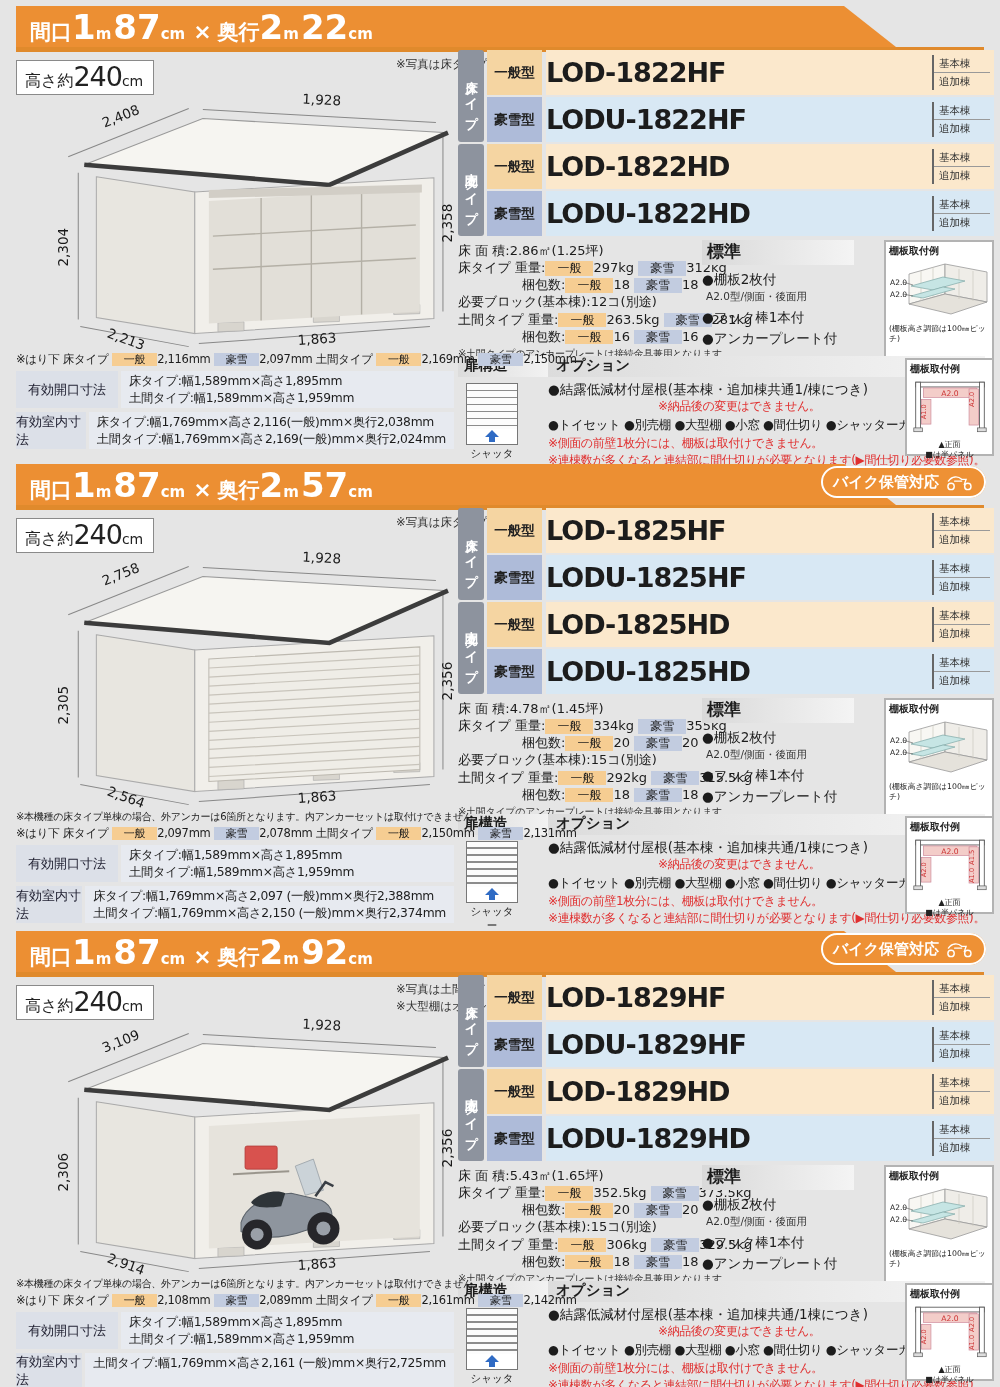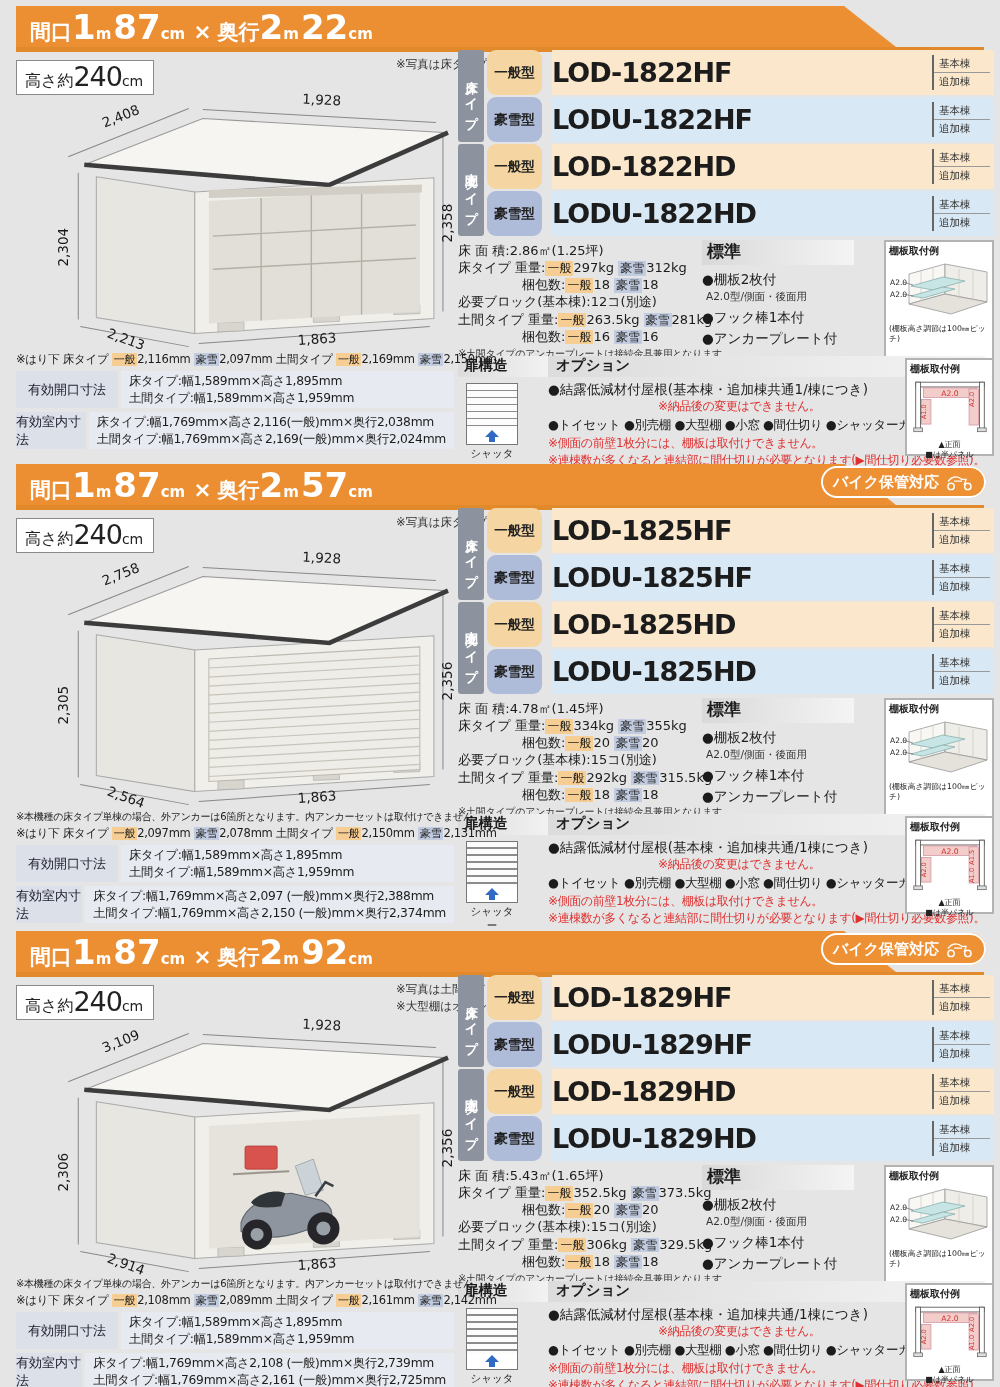--- a/index.html
+++ b/index.html
@@ -43,36 +43,36 @@
   
   .model-table { position:absolute; left:458px; top:50px; width:536px; }
   .mgroup { display:flex; margin-bottom:2px; }
   .vlabel { width:26px; background:#8D939E; color:#fff; writing-mode:vertical-rl;
     display:flex; align-items:center; justify-content:center; font-size:13px; font-weight:700;
     border-radius:3px; margin-right:3px; letter-spacing:2px; }
   .grows { flex:1; }
   .mrow { display:flex; height:45px; margin-bottom:2px; }
   .mrow:last-child { margin-bottom:0; }
   .type-cell { width:55px; display:flex; align-items:center; justify-content:center;
-    font-size:13.5px; font-weight:600; margin-right:10px; color:#222;border-radius:9px; }
+    font-size:13.5px; font-weight:600; margin-right:4px; color:#222; }
   .mrow.general .type-cell { background:#F5D5A2; }
   .mrow.snow .type-cell { background:#AEBBD9; }
   .model-cell { flex:1; display:flex; align-items:center; padding-left:0; }
   .mrow.general .model-cell { background:#FBE8CC; }
   .mrow.snow .model-cell { background:#D8E8F4; }
   .model-name { flex:1; font-size:27px; font-weight:700; color:#1c1c1c; letter-spacing:-1px; }
   .subs { width:58px; display:flex; flex-direction:column; border-left:2px solid #666; margin:5px 4px 5px 0; }
   .subs span { font-size:10.5px; color:#333; padding-left:5px; line-height:1.6; }
   .subs span + span { border-top:1px solid #999; }
 
   
   .specs { position:absolute; left:458px; top:242px; width:248px; font-size:13px; color:#1c1c1c; line-height:1.32; }
   .spec-line { white-space:nowrap; }
   .spec-line.indent { padding-left:64px; }
-  .chip { display:inline-block; padding:0 2px; font-size:12px; line-height:1.2; }
+  .chip { display:inline-block; padding:0 12px; font-size:12px; line-height:1.2; }
   .chip.g { background:#F6CD92; }
   .chip.s { background:#C2CCE0; }
   .spec-note { font-size:10px; color:#333; margin-top:2px; letter-spacing:-0.3px; white-space:nowrap; }
 
   
   .standard { position:absolute; left:702px; top:240px; width:152px; color:#1c1c1c; }
   .std-title { font-size:17px; font-weight:700; background:linear-gradient(90deg,#D9D9D9,#F4F4F4); padding:0 5px 2px; margin-bottom:4px; }
   .std-item { font-size:13.5px; line-height:1.5; white-space:nowrap; }
   .std-sub { font-size:10.5px; color:#333; margin:1px 0 3px 4px; }
 
@@ -833,20 +833,19 @@
       <div class="dim-table">
         <div class="tbl-label">有効開口寸法</div>
         <div class="tbl-val">
           <div>床タイプ:幅1,589mm×高さ1,895mm</div>
           <div>土間タイプ:幅1,589mm×高さ1,959mm</div>
         </div>
       </div>
       <div class="dim-table">
         <div class="tbl-label">有効室内寸法</div>
         <div class="tbl-val">
-          <div>床タイプ:幅1,769mm×高さ2,108 (一般)mm×奥行2,739mm</div>
           <div>土間タイプ:幅1,769mm×高さ2,161 (一般)mm×奥行2,725mm</div>
         </div>
       </div>
     </div>
 
   </section>
 </div>
 
 </body></html>

